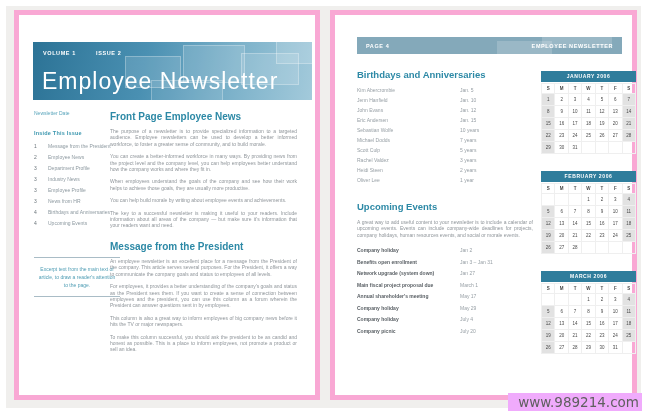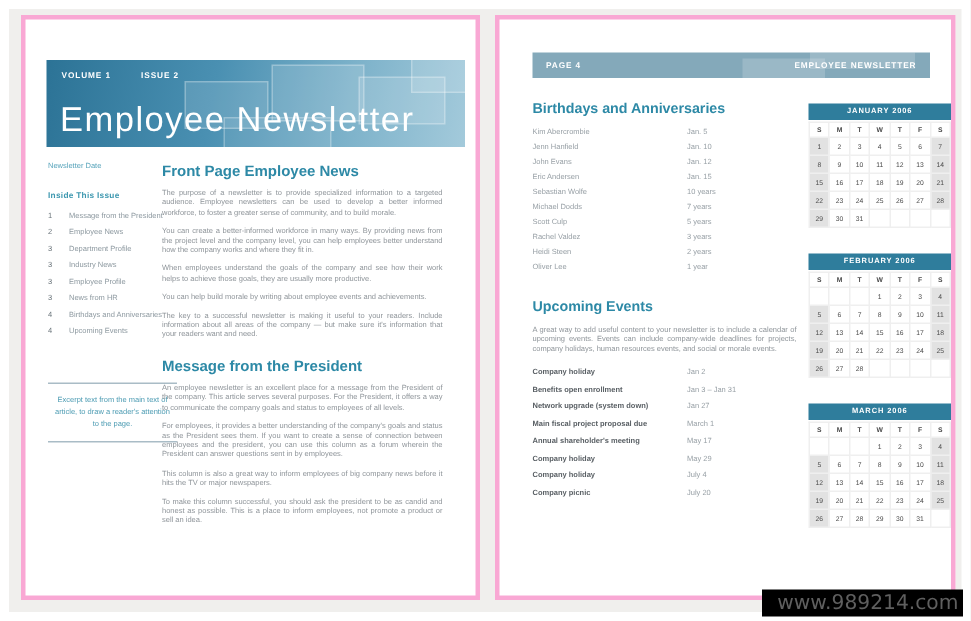--- a/index.html
+++ b/index.html
@@ -1,18 +1,18 @@
 <!DOCTYPE html>
 <html><head>
 <meta charset="utf-8">
 <style>
   html,body{margin:0;padding:0;}
   body{width:647px;height:414px;background:#ffffff;font-family:"Liberation Sans",sans-serif;position:relative;overflow:hidden;}
   .bg{position:absolute;left:6px;top:6px;right:6px;bottom:6px;background:#f0efed;}
-  .page{position:absolute;background:#ffffff;border:3px solid #f9a8d4;box-sizing:border-box;}
+  .page{position:absolute;background:#ffffff;border:5px solid #f9a8d4;box-sizing:border-box;}
   .page1{left:14px;top:10px;width:306px;height:390px;}
   .page2{left:330px;top:10px;width:307px;height:390px;}
 
   
   .banner{position:absolute;left:14px;top:27px;width:279px;height:58px;overflow:hidden;
     background:linear-gradient(100deg,#2c7396 0%,#4a90b2 40%,#7db2ca 72%,#a3cadb 100%);}
   .deco{position:absolute;background:rgba(255,255,255,0.13);border:1px solid rgba(255,255,255,0.28);}
   .d1{left:92px;top:14px;width:54px;height:30px;}
   .d2{left:150px;top:3px;width:60px;height:36px;}
   .d3{left:208px;top:11px;width:56px;height:30px;}
@@ -53,21 +53,21 @@
   .ename{width:103px;font-weight:bold;color:#5a6065;}
   .eval{flex:1;color:#98a0a6;}
   .p2cals{position:absolute;left:206px;top:56px;width:95px;}
   .cal{margin-bottom:17px;}
   .cal-title{height:11px;background:#2f7d9c;color:#fff;font-size:5px;font-weight:bold;text-align:center;line-height:11px;letter-spacing:.6px;}
   .cal-grid{display:grid;grid-template-columns:repeat(7,1fr);margin-top:1px;border-left:1px solid #efefef;border-top:1px solid #efefef;}
   .dh{height:9px;font-size:4.5px;font-weight:bold;color:#4a4a4a;text-align:center;line-height:9px;border-right:1px solid #efefef;border-bottom:1px solid #efefef;}
   .dc{height:11px;font-size:4.5px;color:#4a4a4a;text-align:center;line-height:11px;border-right:1px solid #efefef;border-bottom:1px solid #efefef;}
   .dc.we{background:#e2e2e2;}
 
-  .watermark{position:absolute;right:5px;bottom:3px;font-size:13.5px;color:#5f5f5f;background:#000000;padding:1px 3px 1px 10px;font-family:"DejaVu Sans",sans-serif;}
+  .watermark{position:absolute;right:5px;bottom:3px;font-size:13.5px;color:#5f5f5f;background:#f0abfc;padding:1px 3px 1px 10px;font-family:"DejaVu Sans",sans-serif;}
 </style>
 </head>
 <body>
 
 <div class="bg"></div>
 
 <div class="page page1">
   <div class="banner">
     <div class="deco d1"></div>
     <div class="deco d2"></div>

